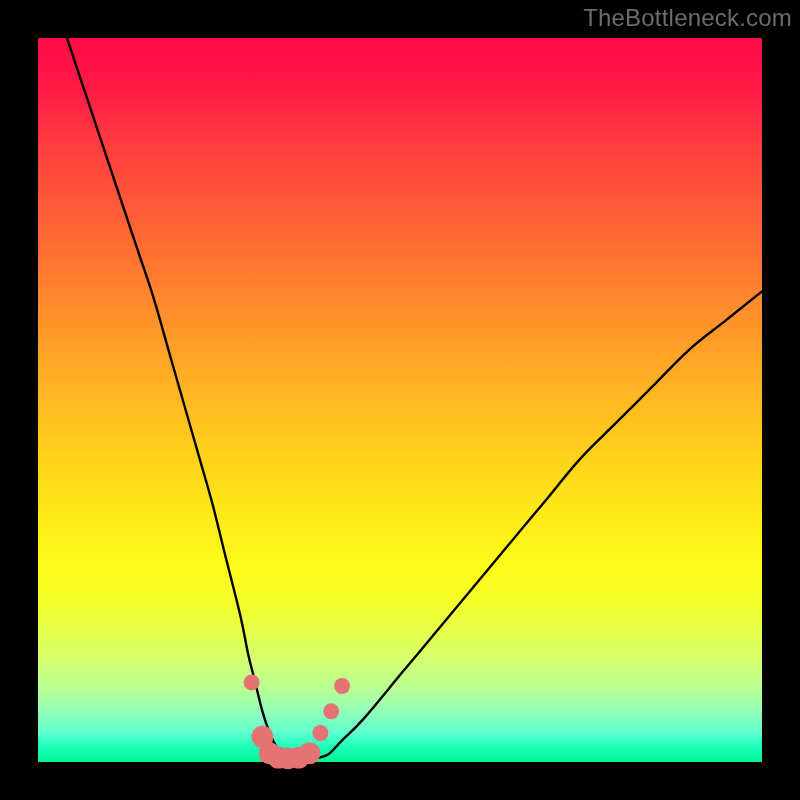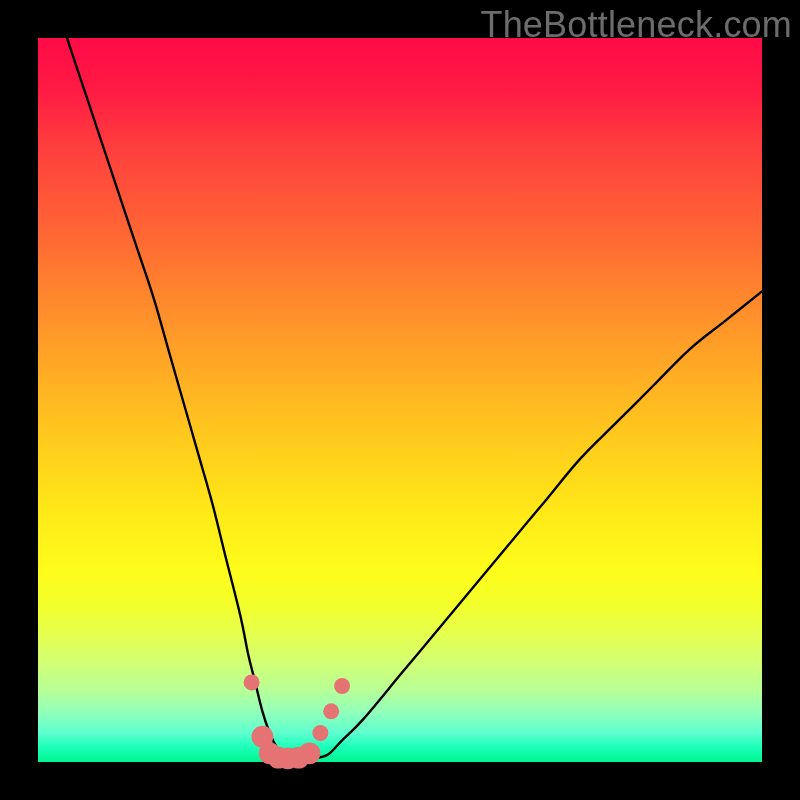--- a/index.html
+++ b/index.html
@@ -45,21 +45,21 @@
       #5dffcf 96%,
       #1bffb8 98%,
       #00f58f 100%
     );
   }
   .watermark {
     position: absolute;
     top: 4px;
     right: 8px;
     color: #6c6c6c;
-    font-size: 36px;
+    font-size: 24px;
     font-weight: 500;
     letter-spacing: 0.2px;
     pointer-events: none;
   }
   svg.curve {
     position: absolute;
     left: 0; top: 0;
     width: 724px; height: 724px;
     overflow: visible;
   }

